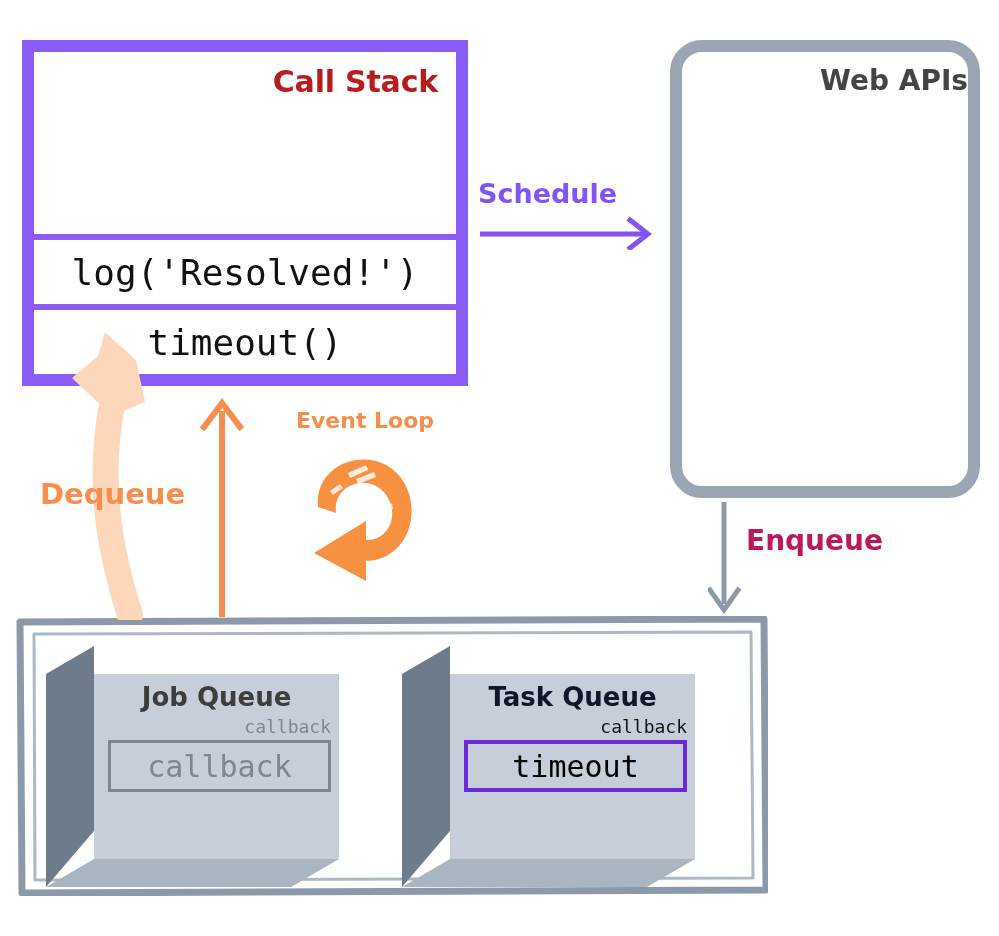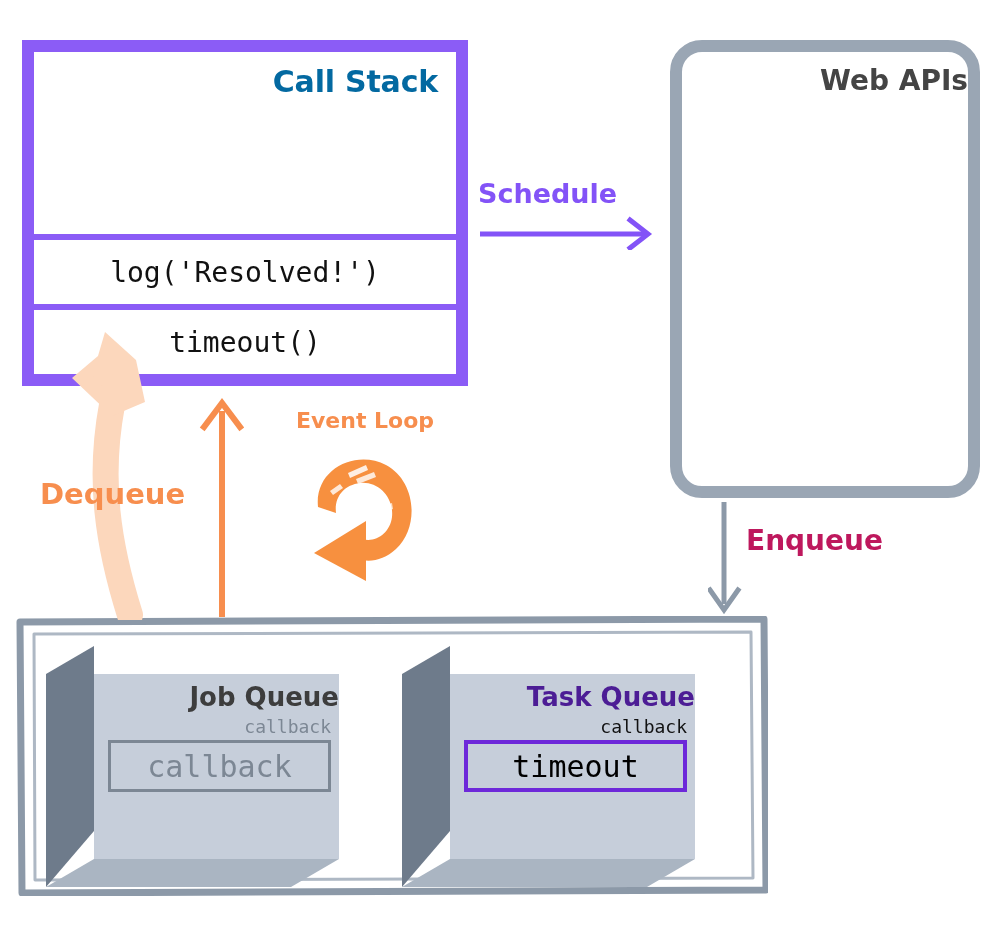--- a/index.html
+++ b/index.html
@@ -10,31 +10,31 @@
   .stage{position:absolute;left:0;top:0;width:999px;height:936px;}
 
   
   .call-stack{
     position:absolute;left:22px;top:40px;width:446px;height:346px;
     border:12px solid #8B5CF6;box-sizing:border-box;background:#ffffff;
     z-index:5;
   }
   .cs-title{
     position:absolute;right:18px;top:12px;
-    font-size:30px;font-weight:bold;color:#0369a1;
+    font-size:30px;font-weight:bold;color:#b91c1c;
     letter-spacing:-0.2px;
   }
   .cs-frames{
     position:absolute;left:0;right:0;bottom:0;
   }
   .cs-frame{
     height:70px;border-top:6px solid #8B5CF6;
     display:flex;align-items:center;justify-content:center;
     font-family:"DejaVu Sans Mono", monospace;
-    font-size:28px;color:#111111;background:#ffffff;
+    font-size:36px;color:#111111;background:#ffffff;
     box-sizing:border-box;
   }
 
   
   .web-apis{
     position:absolute;left:670px;top:40px;width:310px;height:458px;
     border:12px solid #9AA6B4;border-radius:32px;box-sizing:border-box;
     background:#ffffff;
   }
   .wa-title{
@@ -90,41 +90,41 @@
     position:absolute;left:0;top:0;width:48px;height:241px;
     background:#6E7B8B;
     clip-path:polygon(0% 28px, 100% 0%, 100% 185px, 0% 100%);
   }
   .q3d .face-bottom{
     position:absolute;left:0;top:0;width:293px;height:241px;
     background:#AAB5C2;
     clip-path:polygon(0px 241px, 48px 213px, 293px 213px, 245px 241px);
   }
   .q-title{
-    position:absolute;left:0;right:0;top:8px;text-align:right;
+    position:absolute;left:0;right:0;top:8px;text-align:center;
     font-size:26px;font-weight:bold;
   }
   .q-callback{
     position:absolute;right:8px;top:42px;text-align:right;
     font-family:"DejaVu Sans Mono", monospace;
     font-size:18px;
   }
   .q-item{
     position:absolute;left:14px;right:8px;top:66px;height:52px;
     display:flex;align-items:center;justify-content:center;
     font-family:"DejaVu Sans Mono", monospace;
     font-size:30px;box-sizing:border-box;
   }
 
   
   .job .q-title{color:#3D3D3D;}
   .job .q-callback{color:#7C8794;}
   .job .q-item{border:3px solid #7C8794;color:#7C8794;}
   
-  .task .q-title{color:#4c1d95;}
+  .task .q-title{color:#0f172a;}
   .task .q-callback{color:#111111;}
   .task .q-item{border:4px solid #6d28d9;color:#000000;}
 </style>
 </head>
 <body>
 
 <div class="stage">
 
   <div class="call-stack">
     <div class="cs-title">Call Stack</div>

